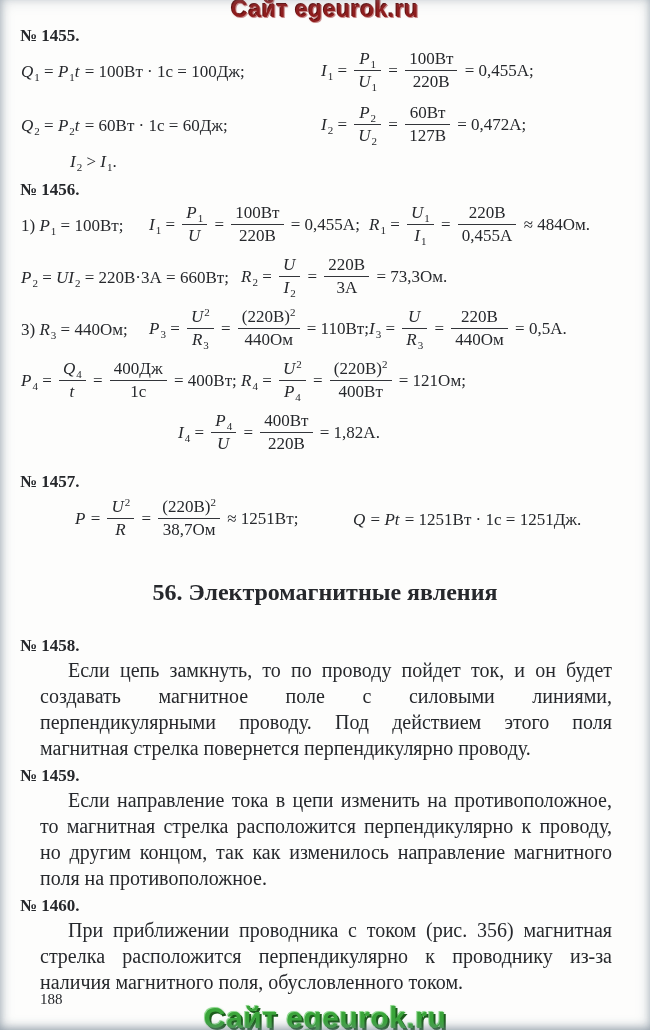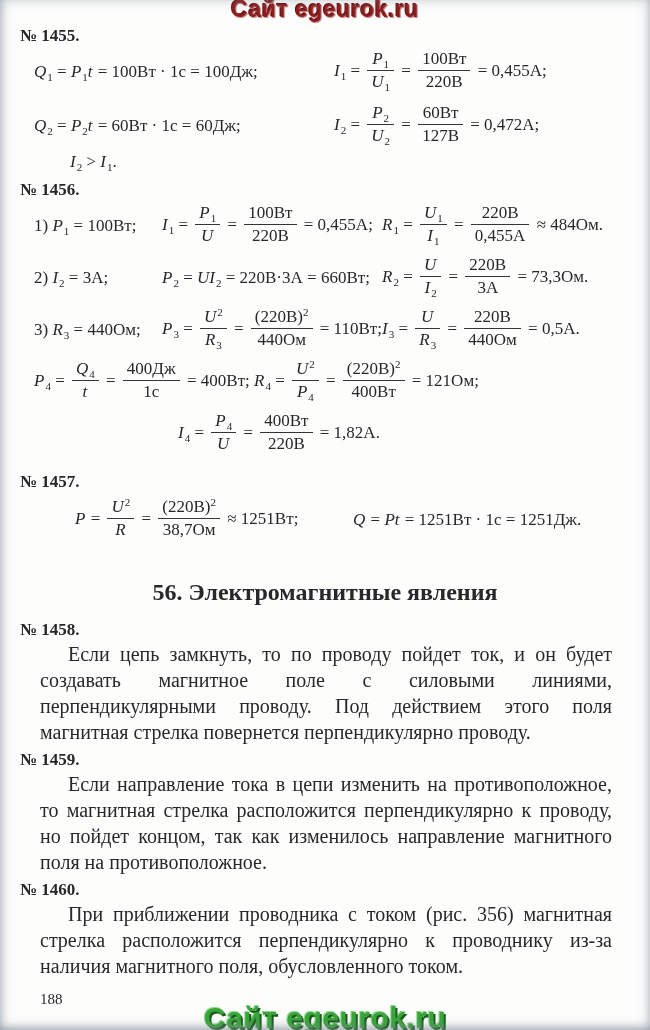--- a/index.html
+++ b/index.html
@@ -43,21 +43,21 @@
   }
   
   .plabel{
     padding-left:20px;
     font-weight:bold;font-size:17px;
     line-height:18px;
   }
   
   .frow{
     display:flex;align-items:center;
-    padding-left:34px;
+    padding-left:21px;
     height:50px;
     font-size:17px;
   }
   .frow .eq{display:inline-block;line-height:1.25;white-space:nowrap;}
   .c300{width:300px;flex:0 0 300px;}
   .c128{width:128px;flex:0 0 128px;}
   .c220{width:220px;flex:0 0 220px;}
   .c278{width:278px;flex:0 0 278px;}
   .r-cmp{height:22px;padding-left:70px;}
   .r-i4{padding-left:178px;height:50px;}
@@ -80,21 +80,21 @@
     line-height:26px;
   }
   
   .para{
     margin:2px 38px 0 40px;
     font-size:20px;line-height:26px;
     text-align:justify;text-indent:28px;
   }
   
   .mt2{margin-top:2px;}.mt4{margin-top:4px;}.mt6{margin-top:6px;}
-  .mt8{margin-top:8px;}.mt14{margin-top:14px;}.mt16{margin-top:16px;}
+  .mt8{margin-top:8px;}.mt14{margin-top:14px;}.mt16{margin-top:32px;}
 </style>
 </head>
 <body>
 
 <div class="page">
 
   <div class="wm-top">Сайт egeurok.ru</div>
 
   <div class="plabel mt4">№ 1455.</div>
   <div class="frow mt2">
@@ -109,21 +109,20 @@
     <span class="eq"><span class="vr">I</span><sub>2</sub><span> &gt; </span><span class="vr">I</span><sub>1</sub><span>.</span></span>
   </div>
 
   <div class="plabel mt8">№ 1456.</div>
   <div class="frow mt2">
     <span class="eq c128"><span>1) </span><span class="vr">P</span><sub>1</sub><span> = 100Вт;</span></span>
     <span class="eq c220"><span class="vr">I</span><sub>1</sub><span> = </span><span class="frac"><span class="fn"><span class="vr">P</span><sub>1</sub></span><span class="fd"><span class="vr">U</span></span></span><span> = </span><span class="frac"><span class="fn"><span>100Вт</span></span><span class="fd"><span>220В</span></span></span><span> = 0,455А;</span></span>
     <span class="eq"><span class="vr">R</span><sub>1</sub><span> = </span><span class="frac"><span class="fn"><span class="vr">U</span><sub>1</sub></span><span class="fd"><span class="vr">I</span><sub>1</sub></span></span><span> = </span><span class="frac"><span class="fn"><span>220В</span></span><span class="fd"><span>0,455А</span></span></span><span> ≈ 484Ом.</span></span>
   </div>
   <div class="frow mt2">
-    <span class="eq c128"><span>2) </span><span class="vr">I</span><sub>2</sub><span> = 3А;</span></span>
     <span class="eq c220"><span class="vr">P</span><sub>2</sub><span> = </span><span class="vr">UI</span><sub>2</sub><span> = 220В·3А = 660Вт;</span></span>
     <span class="eq"><span class="vr">R</span><sub>2</sub><span> = </span><span class="frac"><span class="fn"><span class="vr">U</span></span><span class="fd"><span class="vr">I</span><sub>2</sub></span></span><span> = </span><span class="frac"><span class="fn"><span>220В</span></span><span class="fd"><span>3А</span></span></span><span> = 73,3Ом.</span></span>
   </div>
   <div class="frow mt2">
     <span class="eq c128"><span>3) </span><span class="vr">R</span><sub>3</sub><span> = 440Ом;</span></span>
     <span class="eq c220"><span class="vr">P</span><sub>3</sub><span> = </span><span class="frac"><span class="fn"><span class="vr">U</span><sup>2</sup></span><span class="fd"><span class="vr">R</span><sub>3</sub></span></span><span> = </span><span class="frac"><span class="fn"><span>(220В)</span><sup>2</sup></span><span class="fd"><span>440Ом</span></span></span><span> = 110Вт;</span></span>
     <span class="eq"><span class="vr">I</span><sub>3</sub><span> = </span><span class="frac"><span class="fn"><span class="vr">U</span></span><span class="fd"><span class="vr">R</span><sub>3</sub></span></span><span> = </span><span class="frac"><span class="fn"><span>220В</span></span><span class="fd"><span>440Ом</span></span></span><span> = 0,5А.</span></span>
   </div>
   <div class="frow mt2">
     <span class="eq c220"><span class="vr">P</span><sub>4</sub><span> = </span><span class="frac"><span class="fn"><span class="vr">Q</span><sub>4</sub></span><span class="fd"><span class="vr">t</span></span></span><span> = </span><span class="frac"><span class="fn"><span>400Дж</span></span><span class="fd"><span>1с</span></span></span><span> = 400Вт;</span></span>
@@ -138,21 +137,21 @@
     <span class="eq c278"><span class="vr">P</span><span> = </span><span class="frac"><span class="fn"><span class="vr">U</span><sup>2</sup></span><span class="fd"><span class="vr">R</span></span></span><span> = </span><span class="frac"><span class="fn"><span>(220В)</span><sup>2</sup></span><span class="fd"><span>38,7Ом</span></span></span><span> ≈ 1251Вт;</span></span>
     <span class="eq"><span class="vr">Q</span><span> = </span><span class="vr">Pt</span><span> = 1251Вт · 1с = 1251Дж.</span></span>
   </div>
 
   <div class="sec-heading">56. Электромагнитные явления</div>
 
   <div class="plabel mt16">№ 1458.</div>
   <p class="para">Если цепь замкнуть, то по проводу пойдет ток, и он будет создавать магнитное поле с силовыми линиями, перпендикулярными проводу. Под действием этого поля магнитная стрелка повернется перпендикулярно проводу.</p>
 
   <div class="plabel mt6">№ 1459.</div>
-  <p class="para">Если направление тока в цепи изменить на противоположное, то магнитная стрелка расположится перпендикулярно к проводу, но пойдет концом, так как изменилось направление магнитного поля на противоположное.</p>
+  <p class="para">Если направление тока в цепи изменить на противоположное, то магнитная стрелка расположится перпендикулярно к проводу, но другим концом, так как изменилось направление магнитного поля на противоположное.</p>
 
   <div class="plabel mt6">№ 1460.</div>
   <p class="para">При приближении проводника с током (рис. 356) магнитная стрелка расположится перпендикулярно к проводнику из-за наличия магнитного поля, обусловленного током.</p>
 
   <div class="page-number">188</div>
   <div class="wm-bottom">Сайт egeurok.ru</div>
 
 </div>
 
 </body></html>

